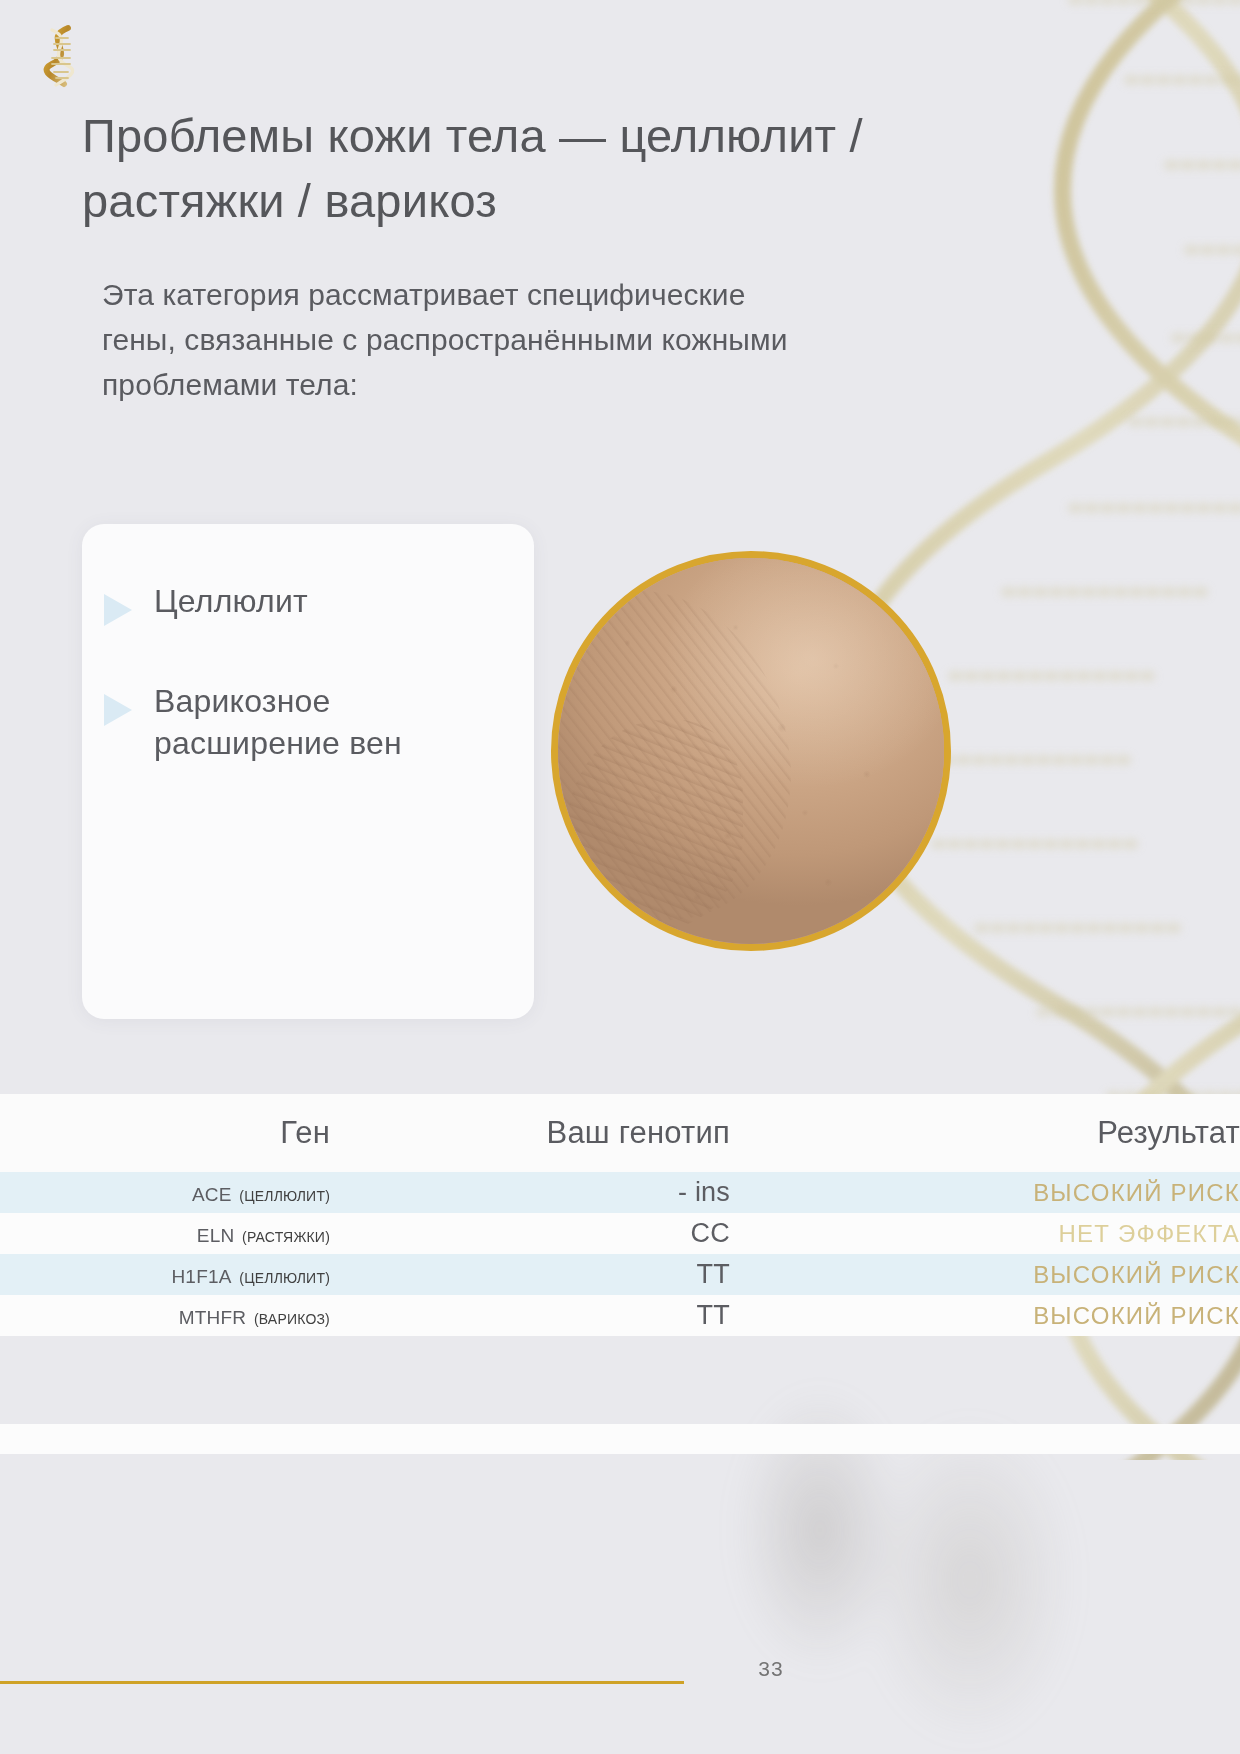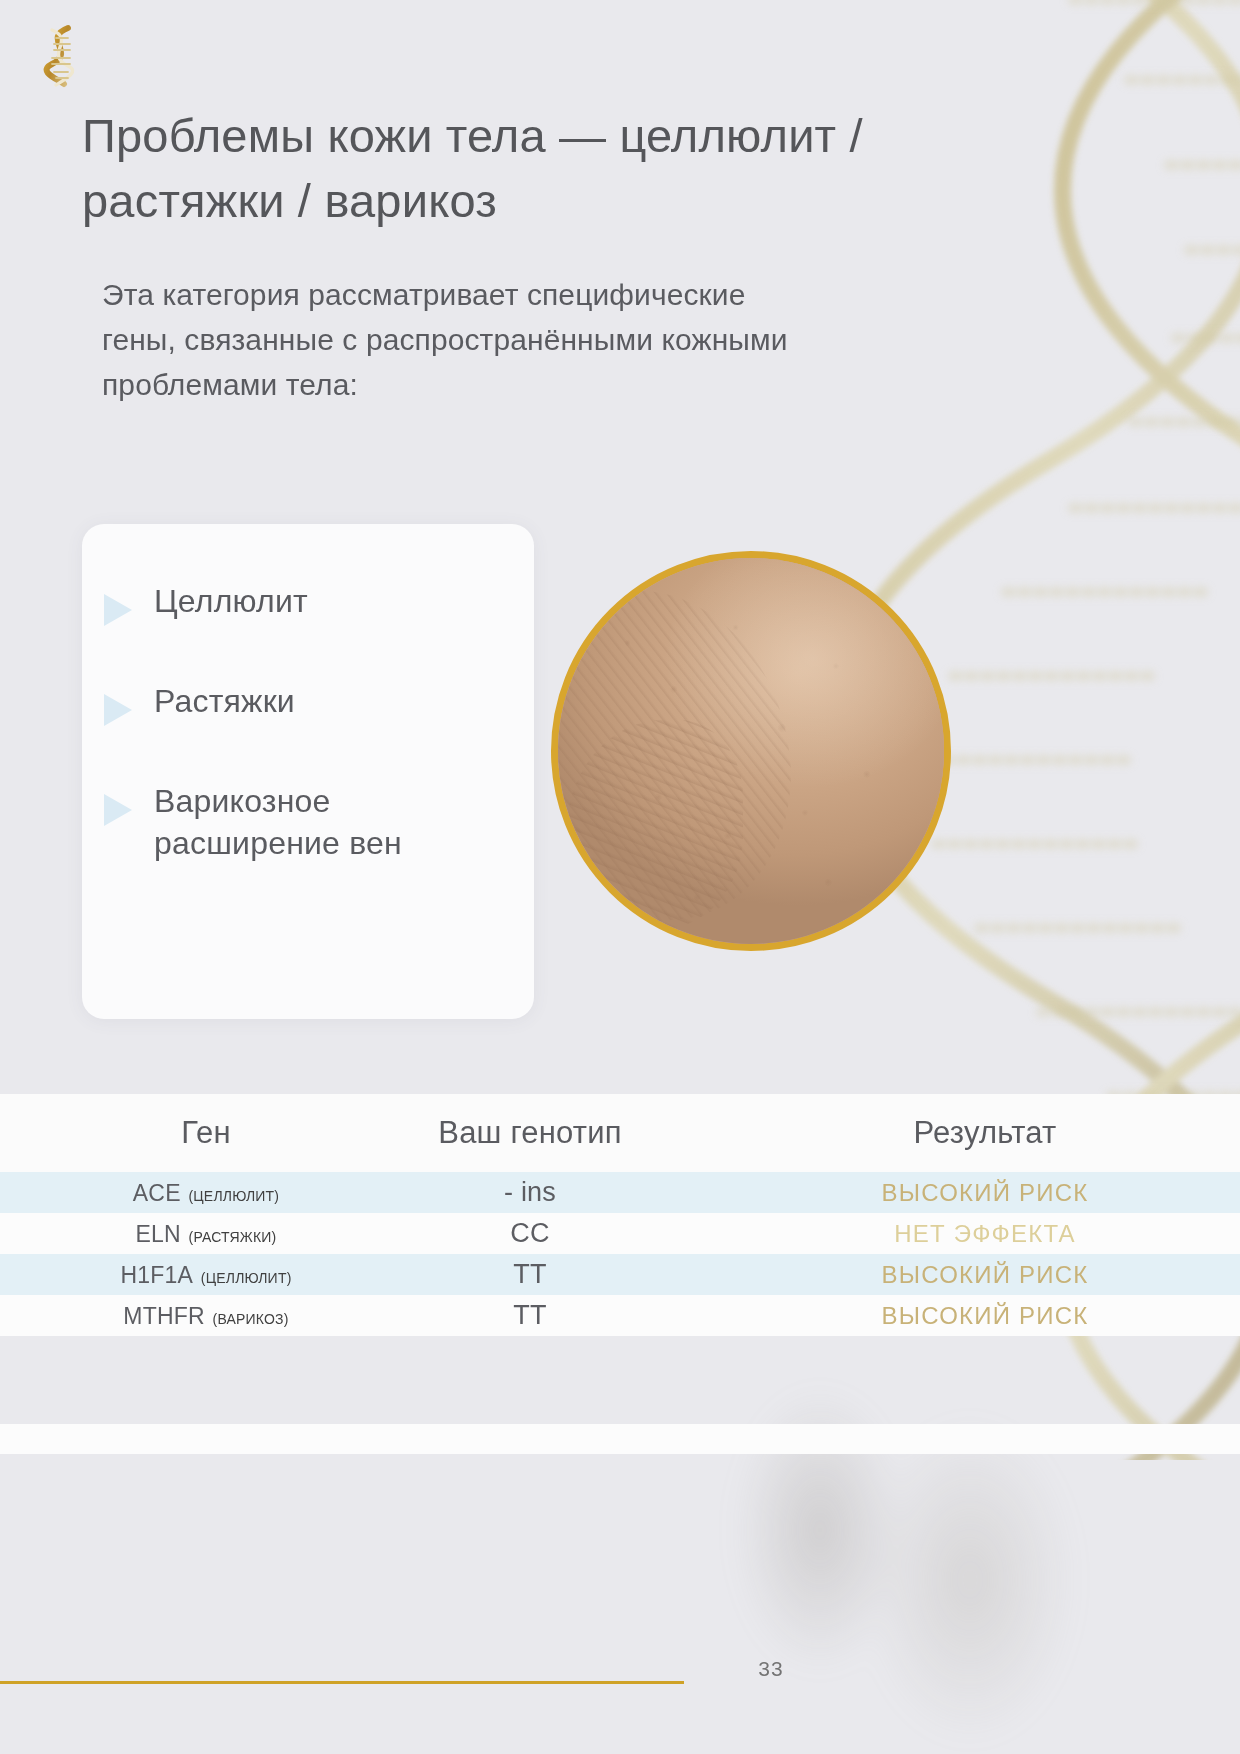--- a/index.html
+++ b/index.html
@@ -134,38 +134,38 @@
     position: absolute; inset: 0;
     background: radial-gradient(ellipse 55% 48% at 66% 26%, rgba(255,245,232,.28), rgba(255,245,232,0) 70%);
   }
 
   
   .table-band {
     position: absolute; left: 0; top: 1094px;
     width: 1240px; height: 253px;
   }
   .tbl { width: 100%; border-collapse: collapse; table-layout: fixed; }
-  .tbl th, .tbl td { text-align: center; margin-left: 12px; }
+  .tbl th, .tbl td { text-align: right; margin-left: 12px; }
   .tbl thead th {
     height: 78px;
     background: #fbfbfb;
     font-size: 31px; font-weight: 300; color: #5a5b60;
     letter-spacing: .2px; vertical-align: middle;
   }
   .col-gene  { width: 330px; padding-left: 82px; }
   .col-geno  { width: 400px; }
   .col-res   { width: 510px; }
   .tbl tbody tr { height: 41px; }
   .tbl tbody tr.odd  { background: #e3f0f6; }
   .tbl tbody tr.even { background: #fcfcfc; }
   .tbl tbody td {
     font-size: 27px; font-weight: 300; color: #5c5d62;
     letter-spacing: .2px; vertical-align: middle;
   }
-  .gene-name { font-size: 23px; }
+  .gene-name { font-size: 19px; }
   .gene-sub  { font-size: 14px; color: #404040; }
   .res { font-size: 24px; color: #c8b278; letter-spacing: 1.2px; }
   .res.none { color: #ddcf9a; }
   .tail-white {
     position: absolute; left: 0; top: 1424px;
     width: 1240px; height: 30px; background: #fcfcfc;
   }
 
   
   .foot-rule {
@@ -249,24 +249,20 @@
   <p class="lede">Эта категория рассматривает специфические гены, связанные с распространёнными кожными проблемами тела:</p>
 
   <div class="card">
     <div class="bullets">
       <div class="bullet">
         <span class="tri"></span>
         <span class="bullet-label">Целлюлит</span>
       </div>
       <div class="bullet">
         <span class="tri"></span>
-        <span class="bullet-label">Растяжки</span>
-      </div>
-      <div class="bullet">
-        <span class="tri"></span>
         <span class="bullet-label">Варикозное расширение вен</span>
       </div>
     </div>
   </div>
 
   <div class="photo">
     <div class="skin"></div>
     <div class="creases"></div>
     <div class="creases2"></div>
     <div class="dimples"></div>

